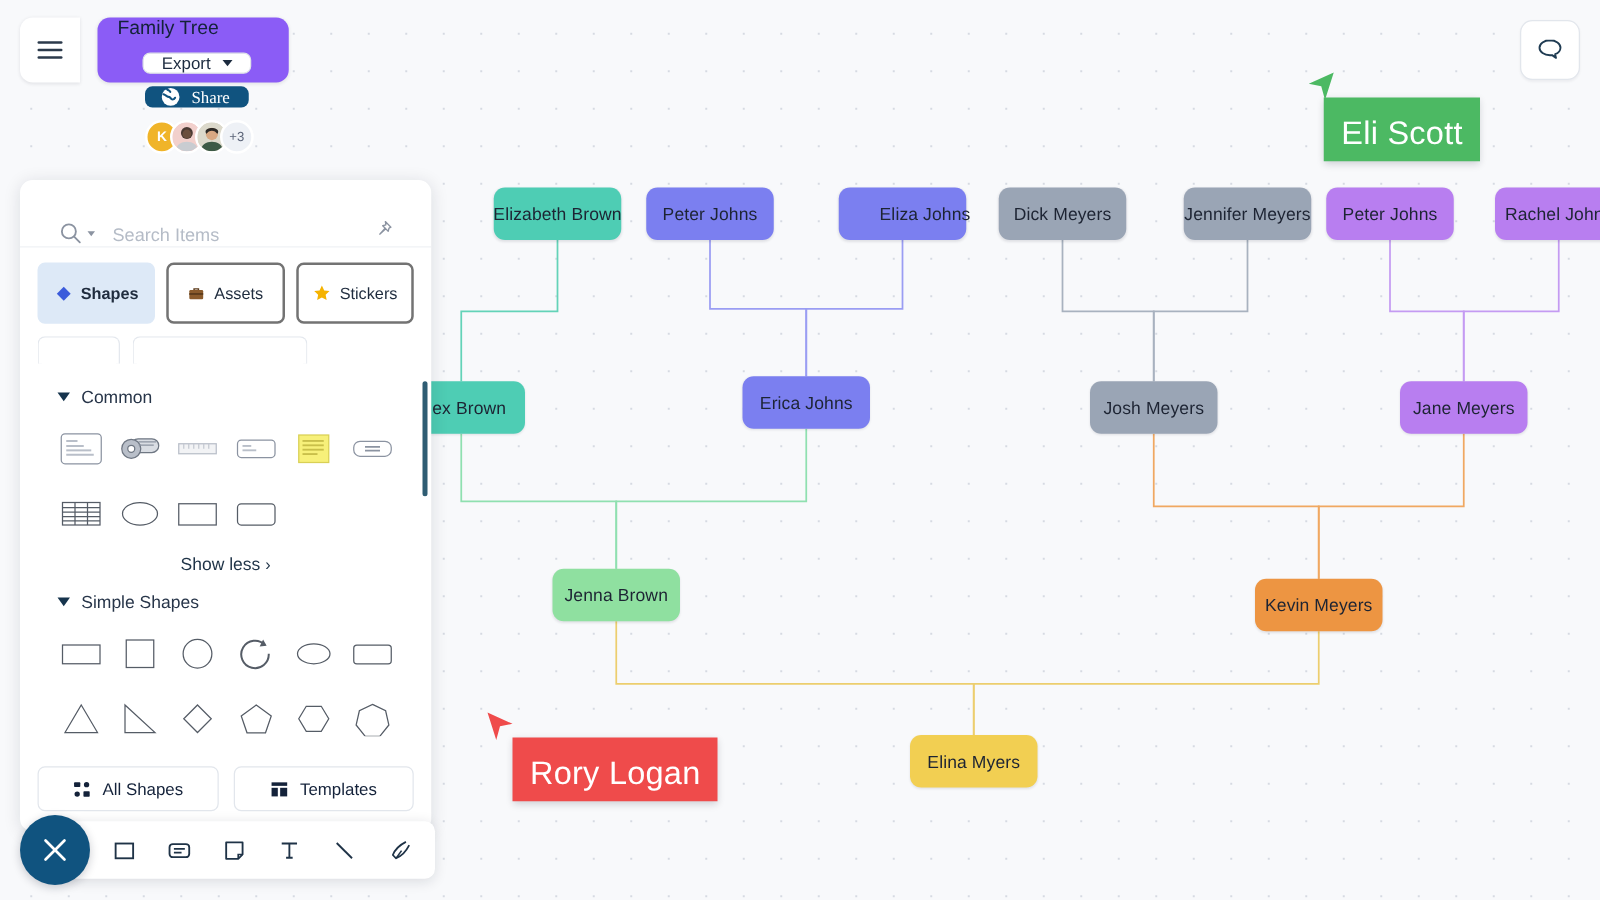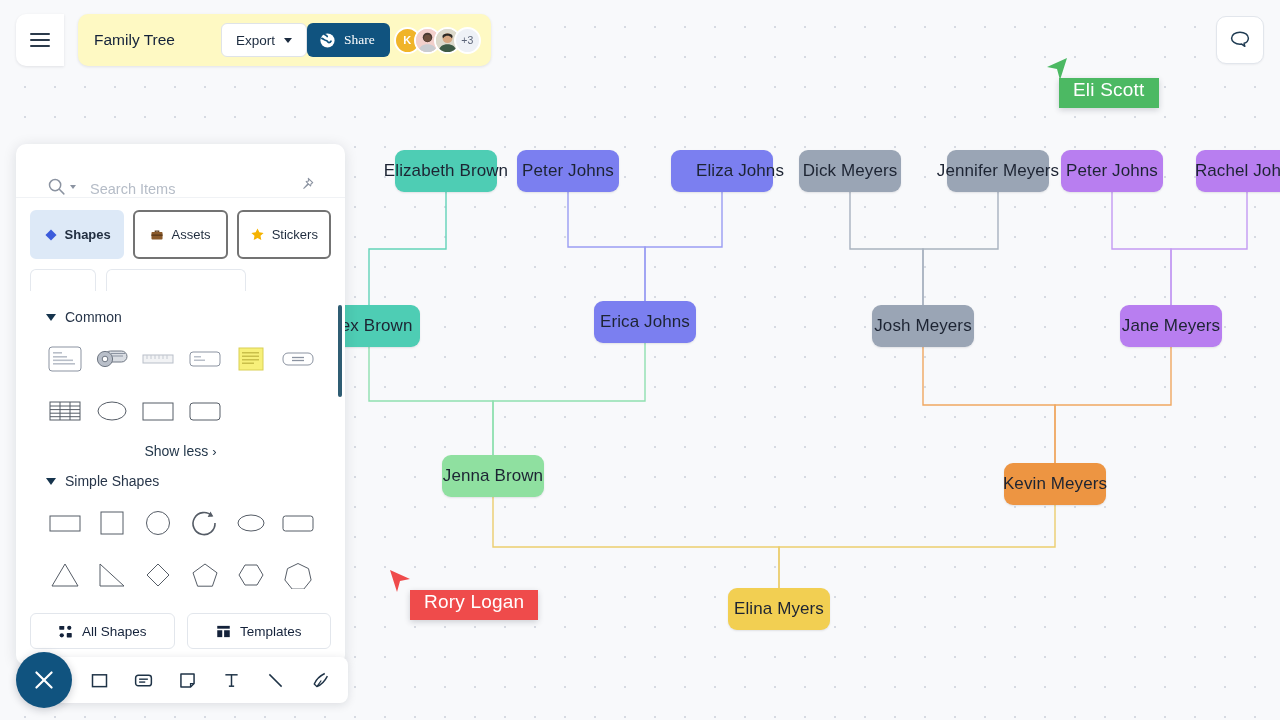--- a/index.html
+++ b/index.html
@@ -19,21 +19,21 @@
     background-size: 30px 30px;
     background-position: 10px 12px;
   }
   #edges { position: absolute; inset: 0; width: 1280px; height: 720px; pointer-events: none; }
 
   .node {
     position: absolute;
     border-radius: 9px;
     display: flex; align-items: center; justify-content: center;
     color: #1d2433;
-    font-size: 17px;
+    font-size: 14px;
     letter-spacing: .1px;
     box-shadow: 0 1px 2px rgba(17,24,39,.10);
     white-space: nowrap;
     cursor: pointer;
   }
 
   
   #topbar {
     position: absolute; left: 16px; top: 14px;
     height: 52px; display: flex; align-items: stretch; z-index: 40;
@@ -42,23 +42,24 @@
     width: 48px; height: 52px; background: #fff;
     border-radius: 10px 0 0 10px;
     display: flex; align-items: center; justify-content: center;
     box-shadow: 0 1px 3px rgba(16,24,40,.10);
     cursor: pointer;
   }
   .hamb { width: 20px; }
   .hamb span { display: block; height: 2px; background: #2b3a4b; border-radius: 2px; margin: 4px 0; }
   .bar-main {
     margin-left: 14px;
-    height: 52px; background: #fef9c3; border-radius: 10px;
-    display: flex; align-items: center; padding: 0 10px 0 16px; gap: 0;
+    height: 52px; background: #8b5cf6; border-radius: 10px;
+    display: flex; align-items: center; padding: 0 10px 0 16px; gap: 10px;
     box-shadow: 0 1px 3px rgba(16,24,40,.10);
+    flex-direction: column;
   }
   #doc-title { font-size: 15.5px; color: #14223a; font-weight: 400; margin-right: 46px; cursor: text; }
   .btn-export {
     height: 34px; padding: 0 14px; border: 1px solid #dfe3e8; background: #fff;
     border-radius: 6px; font-size: 13.5px; color: #1c2b3f;
     display: flex; align-items: center; gap: 9px; cursor: pointer;
     font-family: "Liberation Sans", sans-serif;
   }
   .caret-d { width: 0; height: 0; border-left: 4.5px solid transparent; border-right: 4.5px solid transparent; border-top: 5px solid #1c2b3f; }
   .btn-share {
@@ -143,22 +144,22 @@
   }
   .tools {
     margin-left: -20px; height: 46px; background: #fff; border-radius: 8px;
     padding: 0 14px 0 32px; display: flex; align-items: center; gap: 14px;
     box-shadow: 0 2px 10px rgba(16,24,40,.12);
   }
   .tool { width: 30px; height: 30px; display: flex; align-items: center; justify-content: center; cursor: pointer; border-radius: 4px; }
 
   
   .cursor-lbl {
-    position: absolute; color: #fff; padding: 1px 14px 7px;
-    font-size: 19px; letter-spacing: .2px; z-index: 25;
+    position: absolute; color: #fff; padding: 13px 14px 7px;
+    font-size: 26px; letter-spacing: .2px; z-index: 25;
     box-shadow: 0 2px 6px rgba(16,24,40,.18); white-space: nowrap;
   }
   .cursor-arrow { position: absolute; z-index: 26; }
 </style>
 </head>
 <body>
 
 <div id="app">
 
   <div id="canvas">

